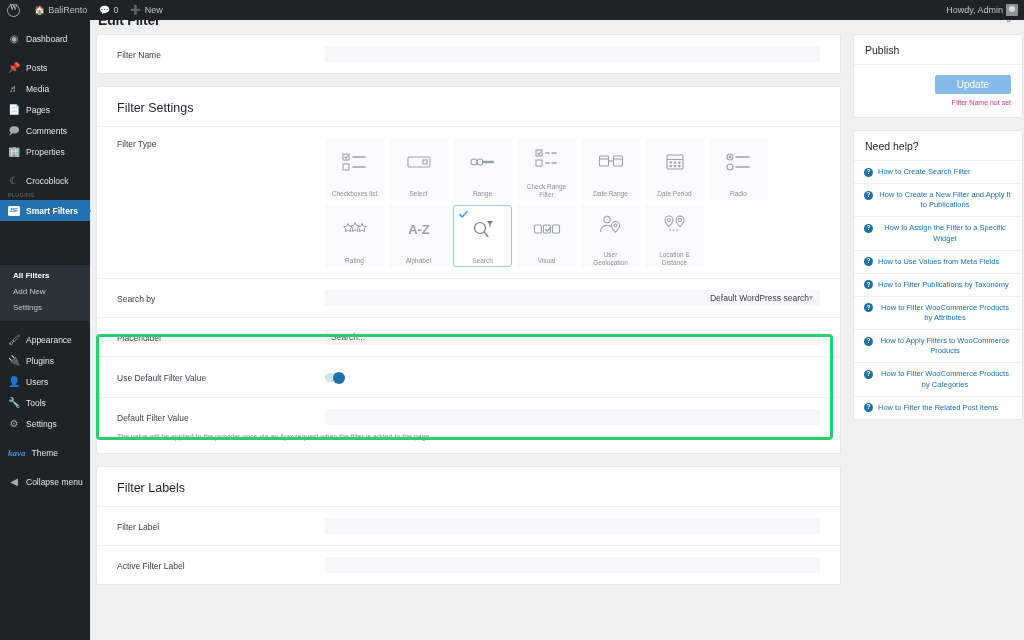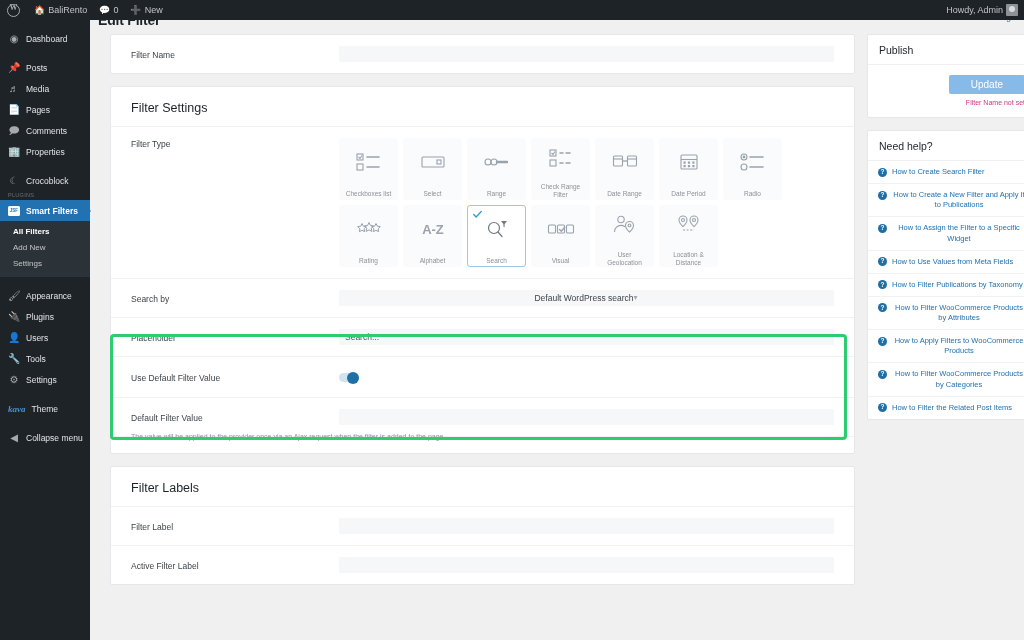--- a/index.html
+++ b/index.html
@@ -64,21 +64,21 @@
   .menu-item.active::after {
     content: ""; position: absolute; right: -6px; top: 5.5px;
     border: 5px solid transparent; border-left-color: #2271b1;
   }
   .menu-sep { height: 8px; }
   .menu-group-label {
     font-size: 5.5px; color: #6a7075; padding-left: 8px;
     letter-spacing: .3px; height: 9px; line-height: 9px;
     text-transform: uppercase;
   }
-  .submenu { background: #2c3338; padding: 3px 0 5px; }
+  .submenu { background: #2c3338; padding: 3px 0 5px; margin-top: 44px; }
   .submenu-item {
     padding: 0 0 0 13px; height: 16px; line-height: 16px;
     font-size: 8px; color: #c3c4c7;
   }
   .submenu-item.current { color: #fff; font-weight: bold; }
   .sf-badge {
     width: 12px; height: 10px; background: #fff; border-radius: 1.5px;
     display: flex; align-items: center; justify-content: center;
     font-size: 4.5px; font-weight: bold; color: #2271b1; flex: none;
   }
@@ -98,21 +98,21 @@
   }
   #page-title {
     font-size: 14px; font-weight: bold; color: #1d2327;
     letter-spacing: -.2px;
   }
   #back-to-listing {
     position: absolute; right: 13px; top: 4px;
     font-size: 8.5px; color: #2271b1; text-decoration: none;
   }
 
-  #cols { display: flex; gap: 12px; padding: 0 13px 0 20px; }
+  #cols { display: flex; gap: 12px; padding: 0 13px 0 6px; }
   #maincol { width: 745px; flex: none; }
   #sidecol { width: 170px; flex: none; }
 
   .panel {
     background: #fff; border: 1px solid #e5e7eb; border-radius: 2px;
     margin-bottom: 12px; position: relative;
   }
   .panel-title {
     font-size: 12.5px; color: #1d2327; padding: 14px 20px 11px;
     border-bottom: 1px solid #eef0f2;
@@ -128,21 +128,21 @@
     width: 208px; flex: none; font-size: 8.5px; color: #3c434a;
     padding-top: 1px;
   }
   .row-ctrl { flex: 1; min-width: 0; }
   .fld {
     height: 16px; background: #f6f7f8; border: none; border-radius: 1px;
     width: 100%; display: flex; align-items: center;
     padding: 0 6px; font-size: 8.5px; color: #50575e;
     font-family: "Liberation Sans", sans-serif;
   }
-  .fld.sel { justify-content: center; color: #3c434a; }
+  .fld.sel { justify-content: flex-end; color: #3c434a; }
   .chev {
     color: #a7aaad; font-size: 8px; line-height: 1; margin-right: 1px;
   }
   .helptext {
     font-size: 7px; color: #8c9196; padding: 0 20px 13px 20px;
     margin-top: -4px;
   }
 
   
   .type-grid {

